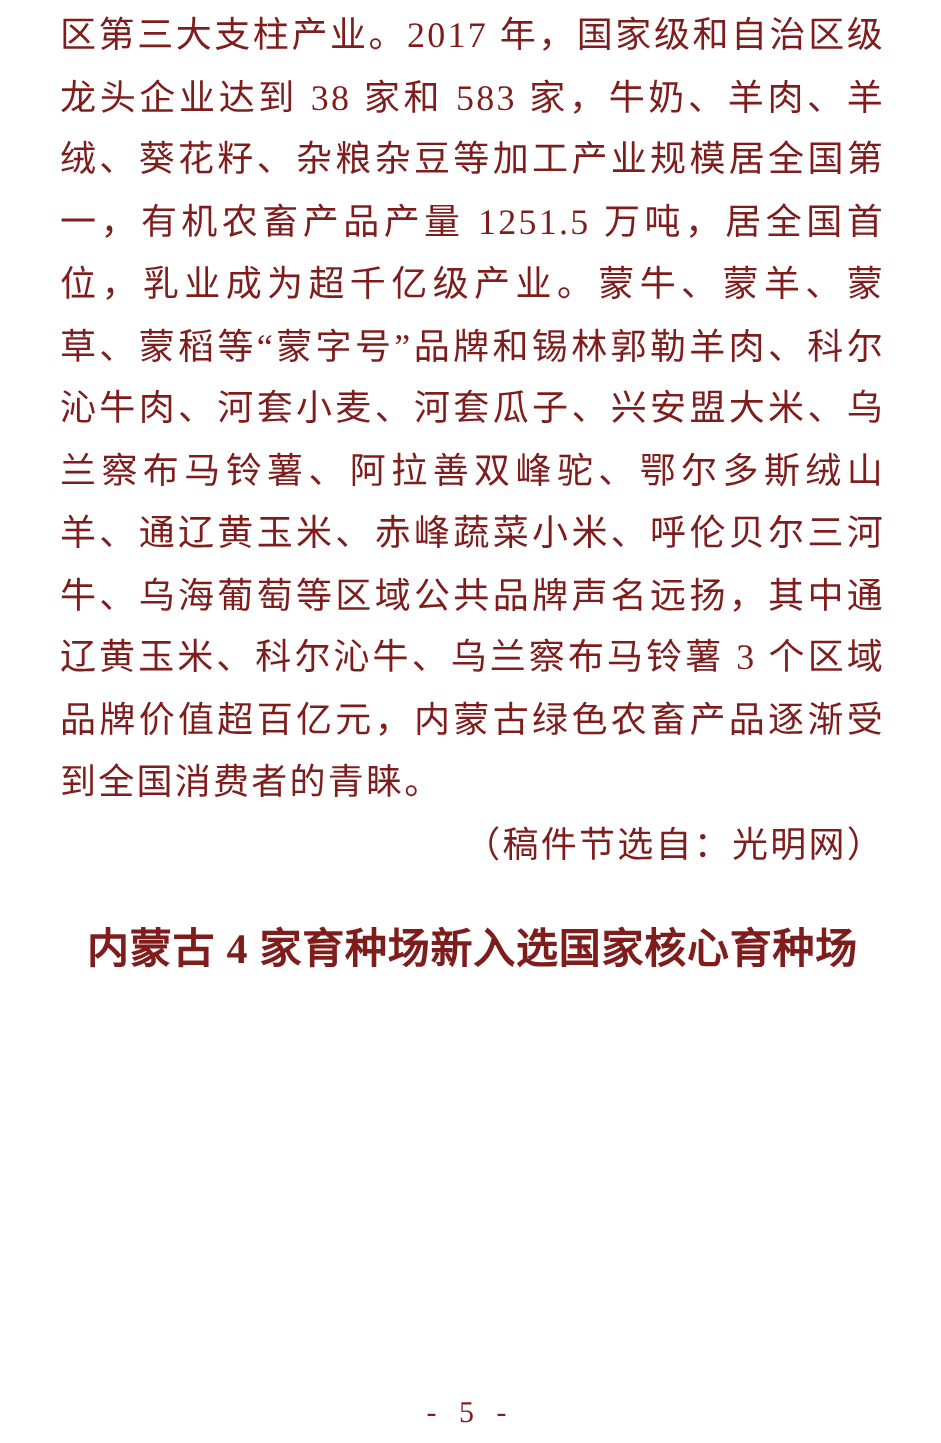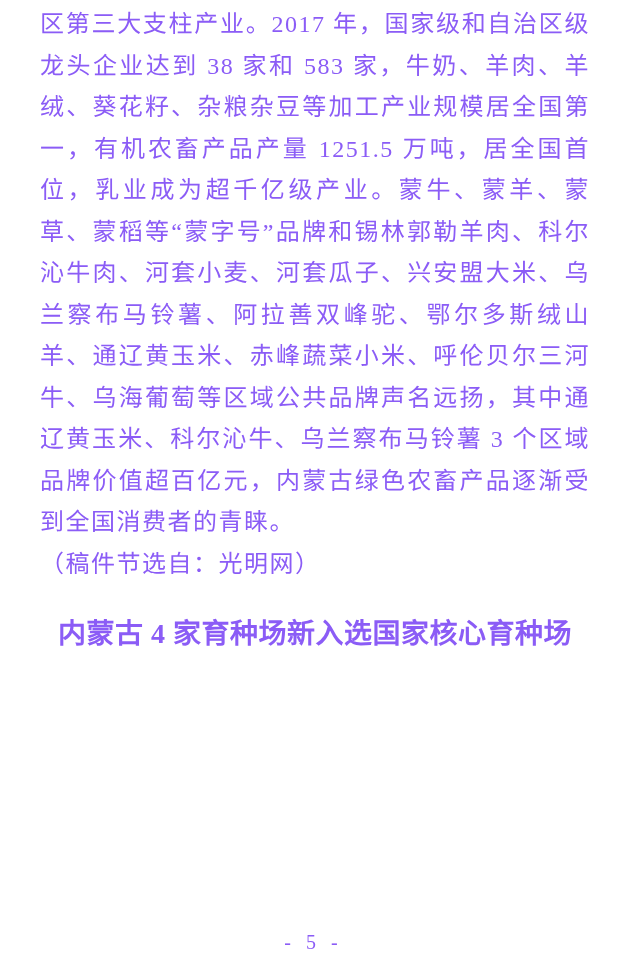--- a/index.html
+++ b/index.html
@@ -9,21 +9,21 @@
   }
   .page {
     position: relative;
     width: 627px;
     height: 962px;
     box-sizing: border-box;
     background: #ffffff;
     padding: 4px 37px 0 40px;
     overflow: hidden;
     font-family: "Liberation Serif", "DejaVu Serif", serif;
-    color: #8b5cf6;
+    color: #7f1d1d;
   }
   .para {
     margin: 0;
     font-size: 24px;
     line-height: 41.5px;
     letter-spacing: 1.5px;
     text-align: justify;
     text-justify: inter-ideograph;
     word-break: break-all;
   }
@@ -31,21 +31,21 @@
     margin-top: 6px;
   }
   .para.indent {
     text-indent: 2em;
   }
   .attribution {
     margin: 0;
     font-size: 24px;
     line-height: 41.5px;
     letter-spacing: 1.5px;
-    text-align: left;
+    text-align: right;
   }
   .article-title {
     margin: 26px 0 6px 0;
     font-size: 28px;
     line-height: 46px;
     font-weight: bold;
     text-align: center;
     letter-spacing: 0.5px;
   }
   .page-number {

